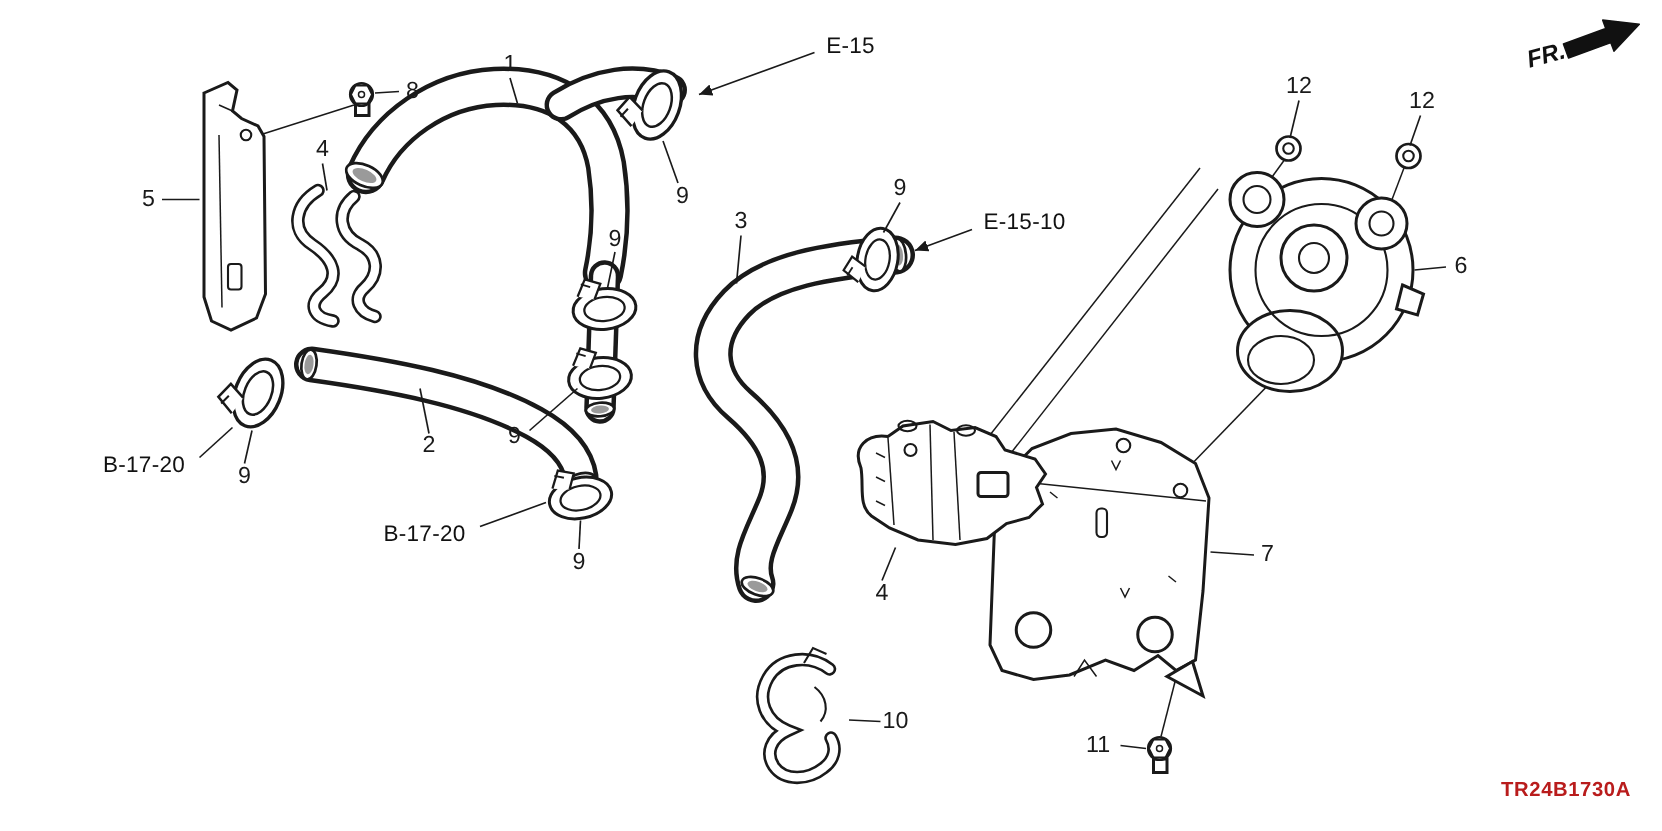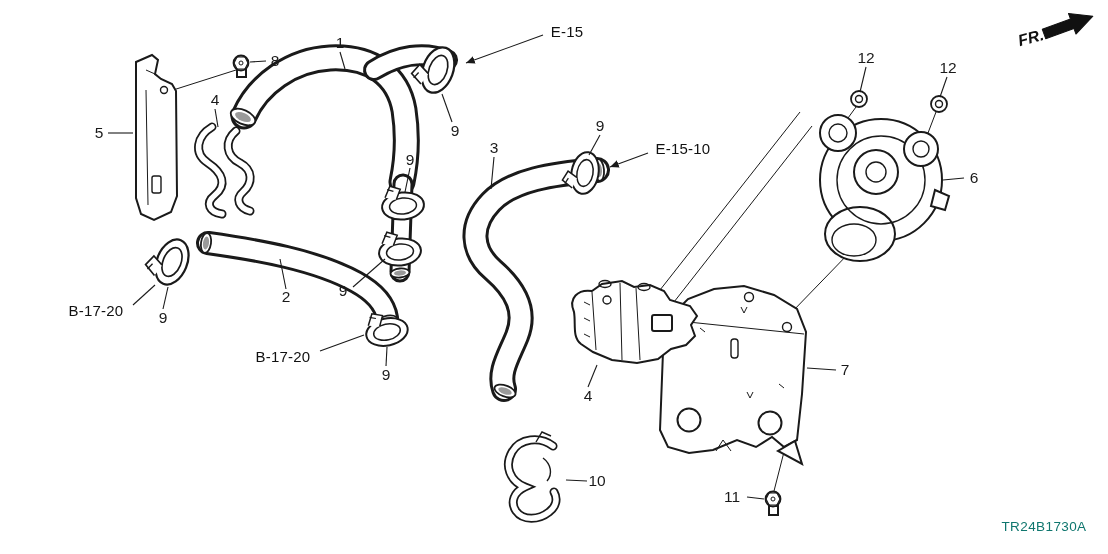--- a/index.html
+++ b/index.html
@@ -3,21 +3,21 @@
 <meta charset="utf-8">
 <style>
   *{margin:0;padding:0;box-sizing:border-box}
   html,body{background:#fff}
   body{font-family:"Liberation Sans",sans-serif;color:#1a1a1a}
   .stage{position:relative;width:1108px;height:554px;background:#fff;overflow:hidden}
   .art{position:absolute;left:0;top:0;width:1108px;height:554px}
   .lbl{position:absolute;transform:translate(-50%,-50%);font-size:15.5px;line-height:1;color:#1a1a1a;white-space:nowrap}
   .ref{position:absolute;transform:translate(-50%,-50%);font-size:15px;line-height:1;font-weight:400;color:#111;letter-spacing:.2px;white-space:nowrap}
   .fr{position:absolute;transform:translate(-50%,-50%) rotate(-15deg);font-size:16px;font-weight:700;font-style:italic;color:#111}
-  .code{position:absolute;transform:translate(-50%,-50%);font-size:13.5px;font-weight:400;letter-spacing:.4px;color:#0f766e}
+  .code{position:absolute;transform:translate(-50%,-50%);font-size:13.5px;font-weight:700;letter-spacing:.4px;color:#b91c1c}
   
   .ln{stroke:#1a1a1a;stroke-width:1;fill:none}
   .ld{stroke:#1a1a1a;stroke-width:1.1;fill:none}
   .o2{stroke:#1a1a1a;stroke-width:2;fill:#fff}
   .o14{stroke:#1a1a1a;stroke-width:1.4;fill:none}
   .hb{stroke:#1a1a1a;fill:none;stroke-linecap:round}
   .hw{stroke:#fff;fill:none;stroke-linecap:round}
   .cap{stroke:#1a1a1a;stroke-width:1.8;fill:#fff}
   .bore{fill:#9a9a9a;stroke:none}
 </style>

